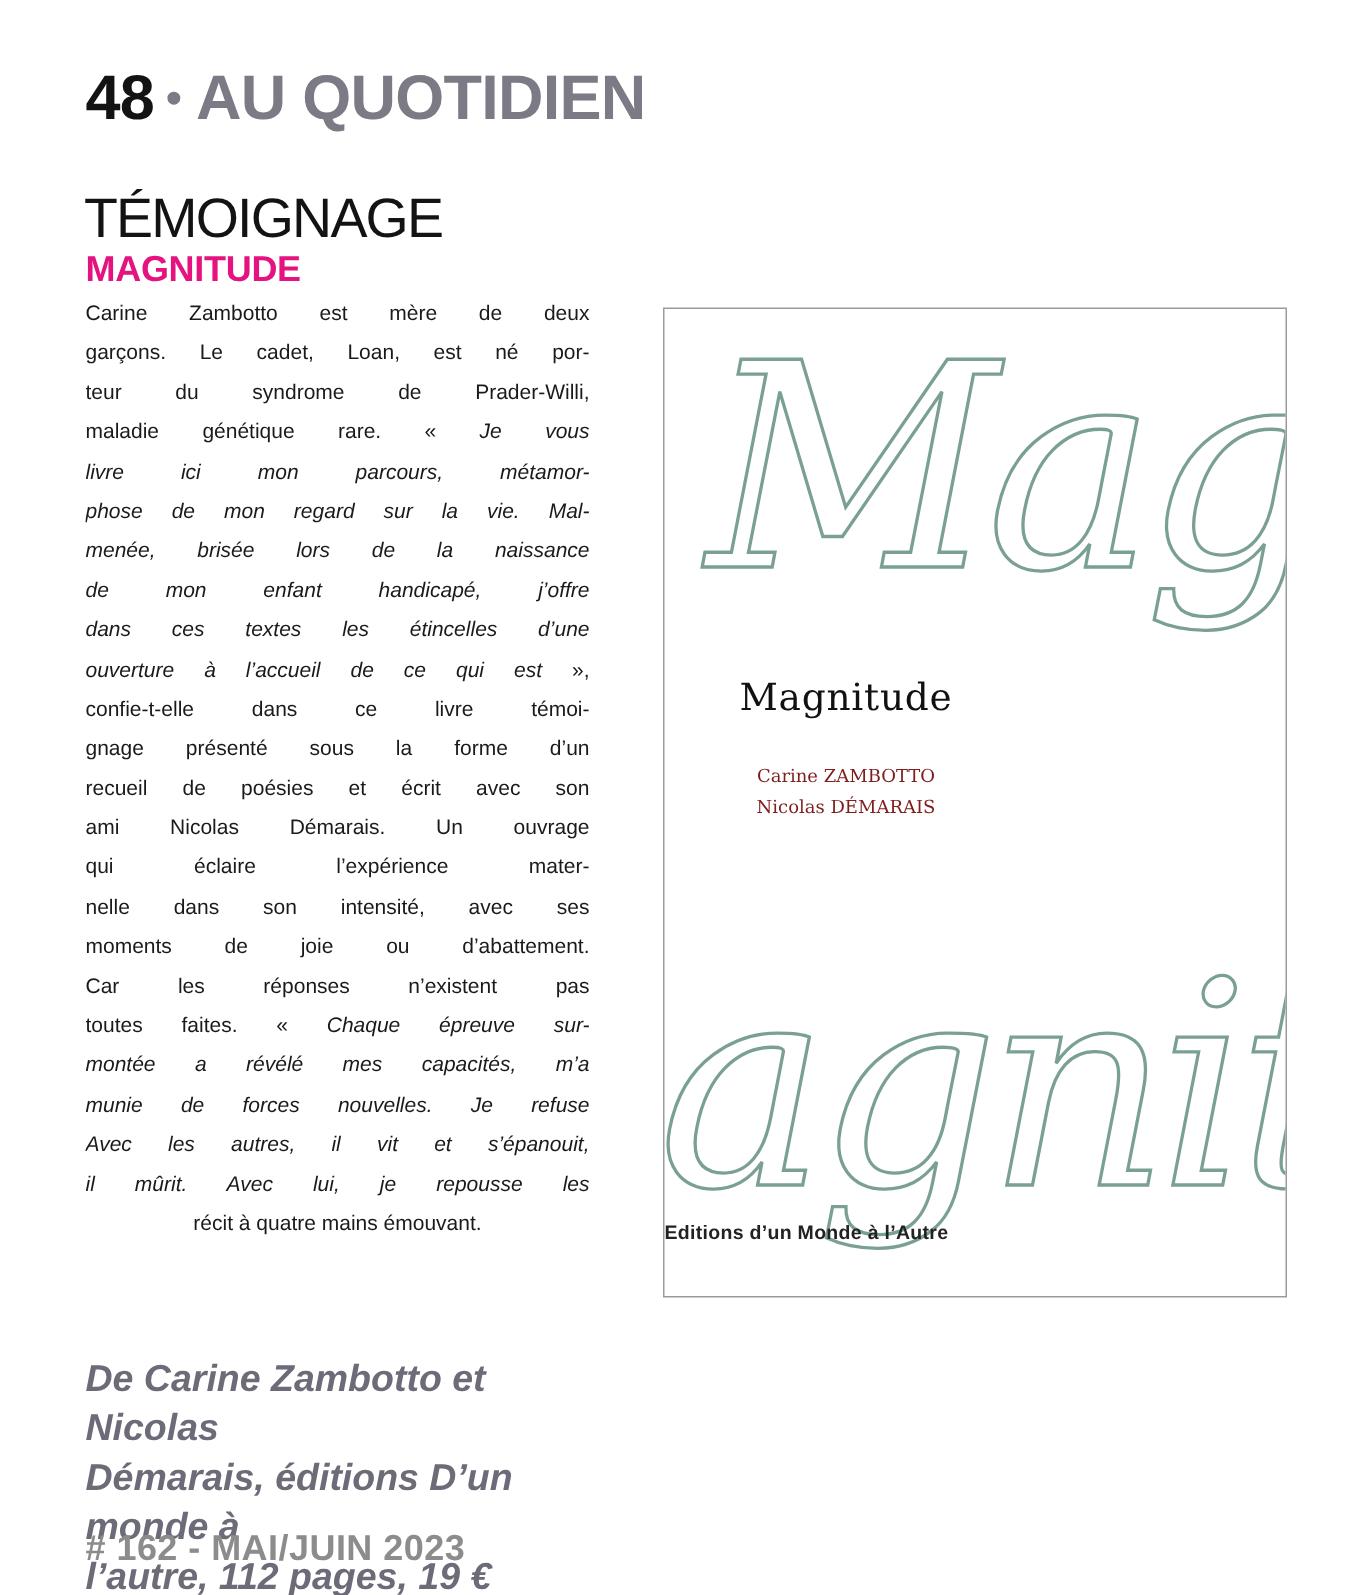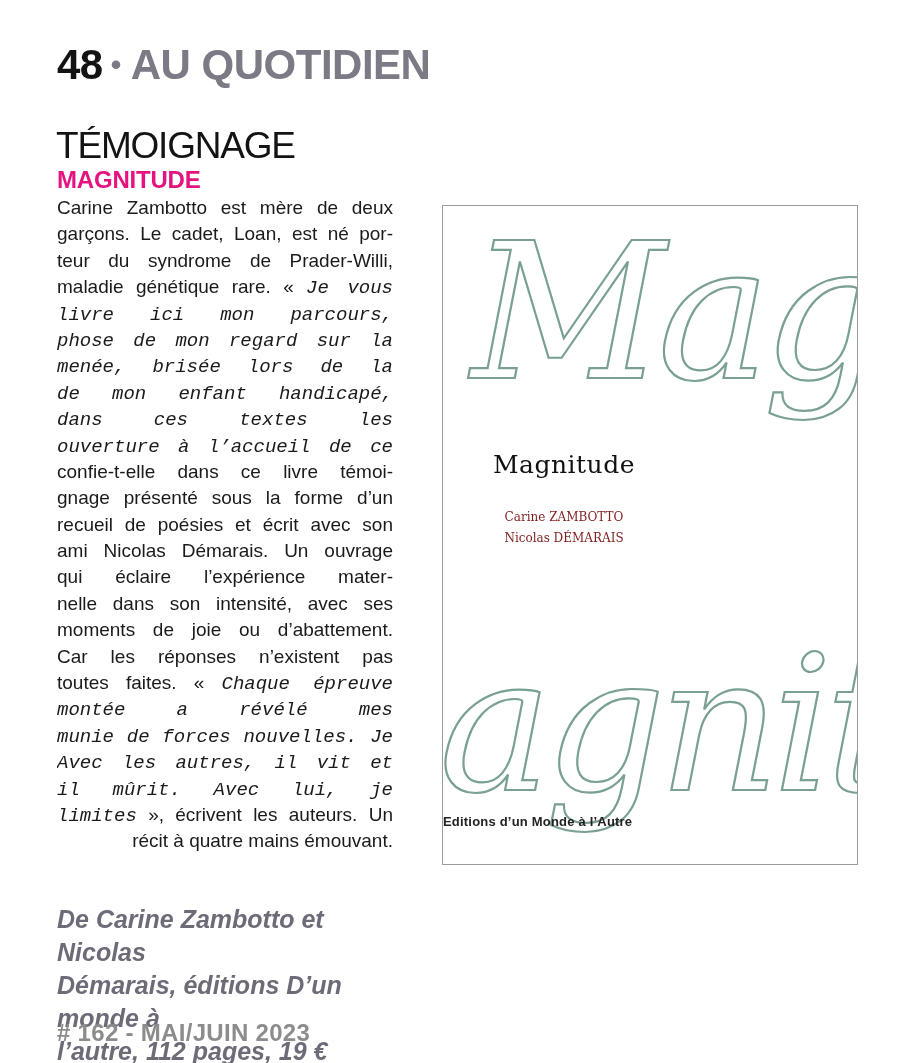--- a/index.html
+++ b/index.html
@@ -12,27 +12,27 @@
     font-weight:bold;font-size:42px;letter-spacing:-0.5px;}
   .header .pnum{color:#131313;}
   .header .bullet{color:#7b7a85;font-size:30px;vertical-align:4px;margin:0 10px 0 8px;}
   .header .section{color:#7b7a85;}
   
   .kicker{position:absolute;left:56px;top:110px;font-weight:normal;font-size:37px;
     letter-spacing:-1.2px;color:#131313;}
   .art-title{position:absolute;left:57px;top:151px;font-weight:bold;font-size:24px;
     letter-spacing:-0.2px;color:#e4137f;}
   
-  .body-col{position:absolute;left:57px;top:180px;width:336px;font-size:19px;
+  .body-col{position:absolute;left:57px;top:180px;width:336px;font-size:14px;
     line-height:26.4px;color:#1a1a1a;}
   .bline{height:26.4px;overflow:hidden;text-align:justify;}
   .bline::after{content:"";display:inline-block;width:100%;height:0;}
-  .bline.last{text-align:right;}
+  .bline.last{text-align:center;}
   .bline.last::after{width:0;}
-  .it{font-style:italic;font-family:Liberation Mono, monospace;}
+  .it{font-style:italic;}
   
   .credit{position:absolute;left:57px;top:888px;width:360px;font-style:italic;
     font-weight:bold;font-size:25px;line-height:33px;color:#6c6b78;}
   
   .footer{position:absolute;left:57px;top:1004px;font-weight:bold;font-size:24px;
     letter-spacing:0.3px;color:#8c8c8c;}
   
   .cover{position:absolute;left:442px;top:190px;width:414px;height:658px;
     background:#ffffff;border:1px solid #9b9b9b;overflow:hidden;}
   .script{position:absolute;font-family:"DejaVu Serif",serif;font-style:italic;
@@ -80,21 +80,20 @@
       <div class="bline"><span>ami Nicolas Démarais. Un ouvrage</span></div>
       <div class="bline"><span>qui éclaire l’expérience mater-</span></div>
       <div class="bline"><span>nelle dans son intensité, avec ses</span></div>
       <div class="bline"><span>moments de joie ou d’abattement.</span></div>
       <div class="bline"><span>Car les réponses n’existent pas</span></div>
       <div class="bline"><span>toutes faites. « </span><span class="it">Chaque épreuve sur-</span></div>
       <div class="bline"><span class="it">montée a révélé mes capacités, m’a</span></div>
       <div class="bline"><span class="it">munie de forces nouvelles. Je refuse</span></div>
       <div class="bline"><span class="it">Avec les autres, il vit et s’épanouit,</span></div>
       <div class="bline"><span class="it">il mûrit. Avec lui, je repousse les</span></div>
-      <div class="bline"><span class="it">limites</span><span> », écrivent les auteurs. Un</span></div>
       <div class="bline last"><span>récit à quatre mains émouvant.</span></div>
     </div>
 
   <div class="credit">
       <div>De Carine Zambotto et Nicolas</div>
       <div>Démarais, éditions D’un monde à</div>
       <div>l’autre, 112 pages, 19 €</div>
     </div>
 
   <div class="footer"># 162 - MAI/JUIN 2023</div>

